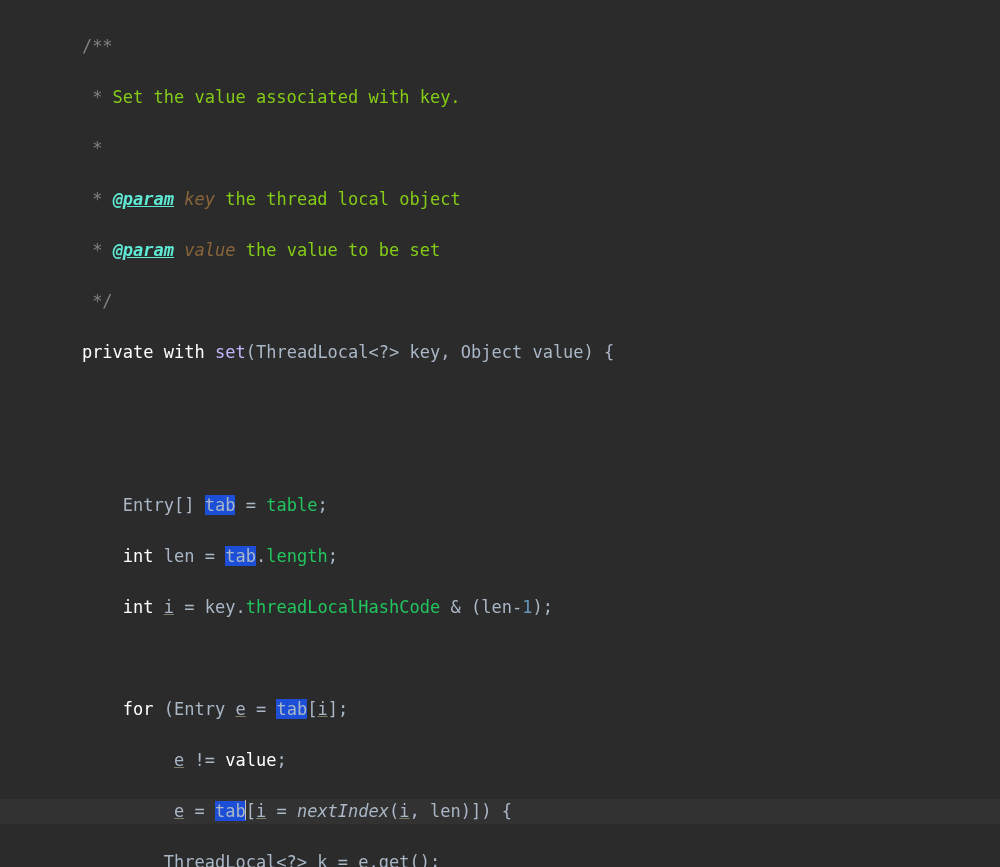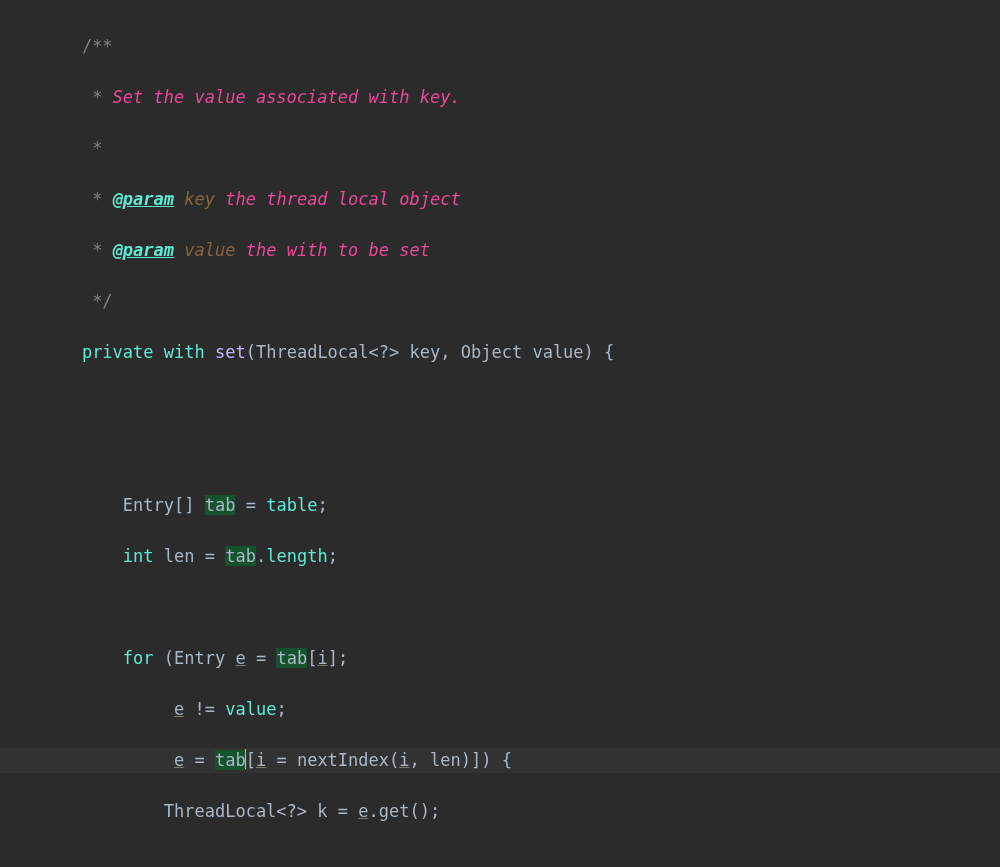--- a/index.html
+++ b/index.html
@@ -19,58 +19,59 @@
     padding-top: 8px;
   }
   .line {
     padding-left: 0;
     height: 25.5px;
   }
   .line.highlight {
     background: #323232;
   }
   
-  .kw   { color: #5eead4; }          
+  .kw   { color: #ffffff; }          
   .decl { color: #c4b5fd; }          
-  .fld  { color: #5eead4; }          
+  .fld  { color: #22c55e; }          
   .num  { color: #6897bb; }          
-  .cmt  { color: #ec4899; font-style: italic; } 
+  .cmt  { color: #84cc16; } 
   .star { color: #808080; }          
   .tag  { color: #5eead4; font-weight: bold; font-style: italic; text-decoration: underline; } 
   .prm  { color: #8a653b; font-style: italic; } 
-  .rv   { background: #14532d; }     
+  .rv   { background: #1d4ed8; }     
   .uv   { text-decoration: underline; text-decoration-color: #7c7c6a; }
   .caret {
     display:inline-block;
     width:1px;
     background:#bbbbbb;
     height:20px;
     vertical-align:-3px;
     margin-left:-1px;
   }
 </style>
 </head>
 <body>
 
 <div class="editor">
 <div class="line"><span>        </span><span class="star">/**</span></div>
 <div class="line"><span>        </span><span class="star"> *</span><span class="cmt"> Set the value associated with key.</span></div>
 <div class="line"><span>        </span><span class="star"> *</span></div>
 <div class="line"><span>        </span><span class="star"> *</span><span> </span><span class="tag">@param</span><span> </span><span class="prm">key</span><span class="cmt"> the thread local object</span></div>
-<div class="line"><span>        </span><span class="star"> *</span><span> </span><span class="tag">@param</span><span> </span><span class="prm">value</span><span class="cmt"> the with to be set</span></div>
+<div class="line"><span>        </span><span class="star"> *</span><span> </span><span class="tag">@param</span><span> </span><span class="prm">value</span><span class="cmt"> the value to be set</span></div>
 <div class="line"><span>        </span><span class="star"> */</span></div>
 <div class="line"><span>        </span><span class="kw">private</span><span> </span><span class="kw">with</span><span> </span><span class="decl">set</span><span>(</span><span>ThreadLocal</span><span>&lt;?&gt;</span><span> </span><span>key</span><span>, </span><span>Object</span><span> </span><span>value</span><span>)</span><span> {</span></div>
 <div class="line"> </div>
 <div class="line"> </div>
 <div class="line"><span>            </span><span>Entry</span><span>[]</span><span> </span><span class="rv">tab</span><span> = </span><span class="fld">table</span><span>;</span></div>
 <div class="line"><span>            </span><span class="kw">int</span><span> </span><span>len</span><span> = </span><span class="rv">tab</span><span>.</span><span class="fld">length</span><span>;</span></div>
+<div class="line"><span>            </span><span class="kw">int</span><span> </span><span class="uv">i</span><span> = </span><span>key</span><span>.</span><span class="fld">threadLocalHashCode</span><span> &amp; </span><span>(</span><span>len</span><span>-</span><span class="num">1</span><span>)</span><span>;</span></div>
 <div class="line"> </div>
 <div class="line"><span>            </span><span class="kw">for</span><span> </span><span>(</span><span>Entry</span><span> </span><span class="uv">e</span><span> = </span><span class="rv">tab</span><span>[</span><span class="uv">i</span><span>]</span><span>;</span></div>
 <div class="line"><span>                 </span><span class="uv">e</span><span> != </span><span class="kw">value</span><span>;</span></div>
-<div class="line highlight"><span>                 </span><span class="uv">e</span><span> = </span><span class="rv">tab</span><span class="caret"></span><span>[</span><span class="uv">i</span><span> = </span><span style="">nextIndex</span><span>(</span><span class="uv">i</span><span>, </span><span>len</span><span>)</span><span>]</span><span>)</span><span> {</span></div>
+<div class="line highlight"><span>                 </span><span class="uv">e</span><span> = </span><span class="rv">tab</span><span class="caret"></span><span>[</span><span class="uv">i</span><span> = </span><span style="font-style:italic">nextIndex</span><span>(</span><span class="uv">i</span><span>, </span><span>len</span><span>)</span><span>]</span><span>)</span><span> {</span></div>
 <div class="line"><span>                </span><span>ThreadLocal</span><span>&lt;?&gt;</span><span> </span><span>k</span><span> = </span><span class="uv">e</span><span>.</span><span>get</span><span>(</span><span>)</span><span>;</span></div>
 
 
 
 
 
 
 
 
 

